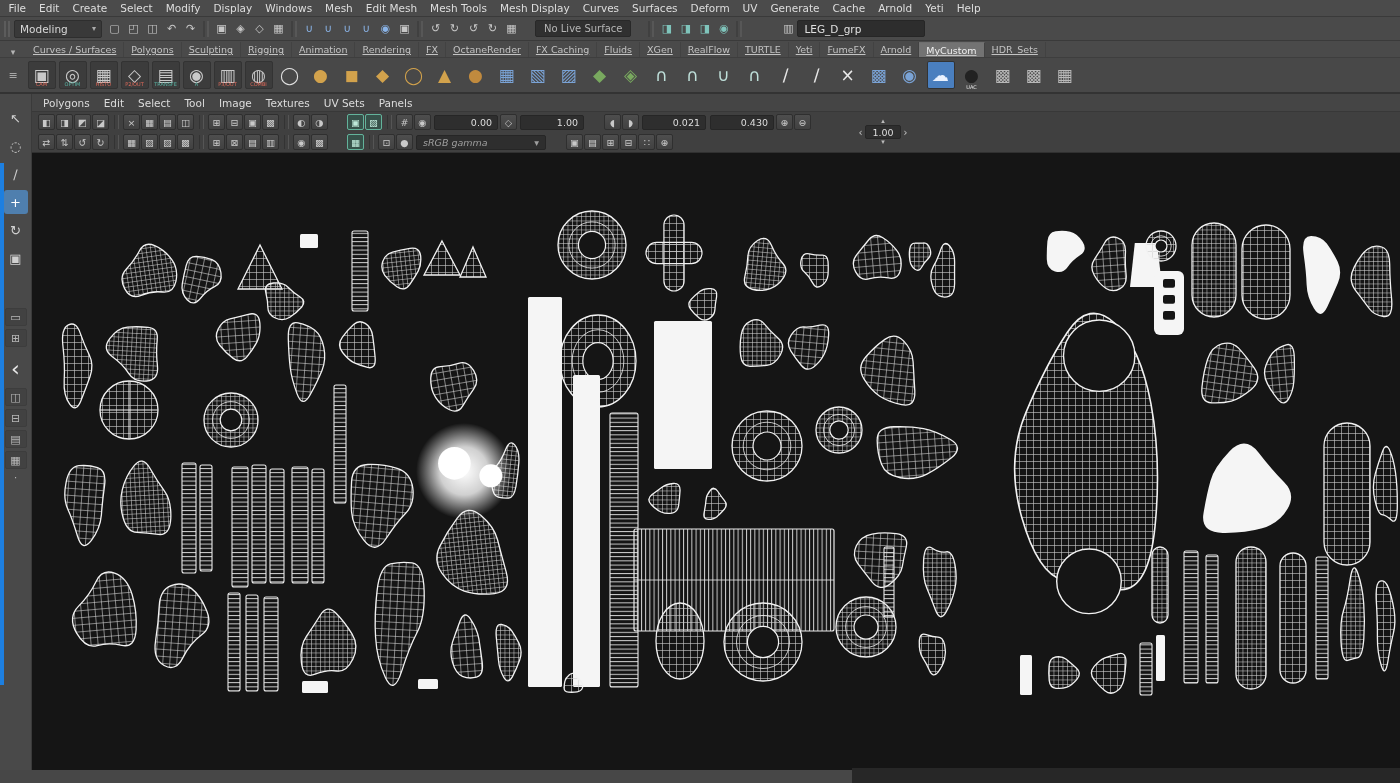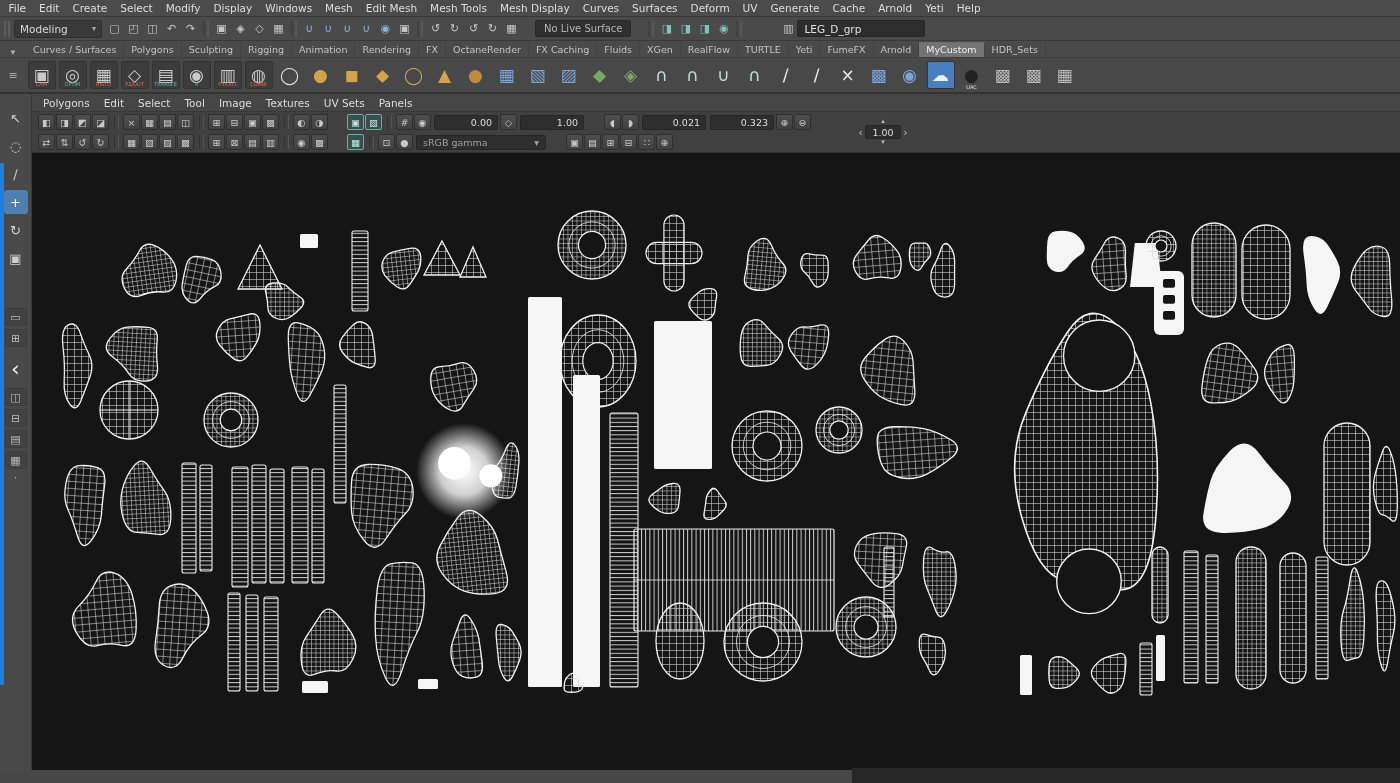--- a/index.html
+++ b/index.html
@@ -17,21 +17,21 @@
 .sl-sep{width:6px;height:16px;border-left:2px solid #404040;border-right:2px solid #575757;margin:0 3px;}
 .sl-gap{width:34px;}
 .sl-btn{width:19px;height:19px;display:flex;align-items:center;justify-content:center;font-size:11px;color:#c6c6c6;border-radius:2px;}
 .sl-btn.c-blue{color:#8ab4e8;}
 .sl-btn.c-teal{color:#7fc4bb;}
 .sl-field{height:17px;background:#303030;border:1px solid #282828;color:#b5b5b5;font-size:10px;display:flex;align-items:center;padding:0 8px;border-radius:2px;margin:0 14px;white-space:nowrap;}
 .sl-plain{width:18px;text-align:center;color:#c6c6c6;font-size:11px;}
 .sl-input{height:17px;width:128px;background:#2d2d2d;border:1px solid #262626;color:#e0e0e0;font-size:10.5px;display:flex;align-items:center;padding:0 6px;border-radius:2px;}
 .shelfbar{height:17px;background:#4a4a4a;display:flex;align-items:flex-end;border-bottom:1px solid #3e3e3e;}
 .shelf-corner{width:26px;text-align:center;color:#b5b5b5;font-size:9px;flex:none;}
-.shelf-tabs{display:flex;align-items:center;height:100%;font-size:9.5px;color:#c3c3c3;overflow:hidden;}
+.shelf-tabs{display:flex;align-items:flex-end;height:100%;font-size:9.5px;color:#c3c3c3;overflow:hidden;text-decoration:underline;}
 .tab{padding:2px 7px;height:15px;display:flex;align-items:center;border-right:1px solid #424242;white-space:nowrap;}
 .tab.active{background:#737373;color:#f0f0f0;border-top:1px solid #6e6e6e;}
 .shelfrow{height:36px;background:#484848;display:flex;align-items:center;border-bottom:2px solid #333;}
 .shelf-corner2{width:26px;text-align:center;color:#a8a8a8;font-size:11px;flex:none;}
 .shelf-icons{display:flex;align-items:center;height:100%;}
 .shelf-btn{width:30px;height:32px;position:relative;display:flex;align-items:center;justify-content:center;margin:0 .5px;border-radius:2px;flex:none;}
 .shelf-btn.tile{background:#3c3c3c;border:1px solid #333;width:28px;height:28px;margin:0 1.5px;}
 .shelf-btn .g{font-size:17px;line-height:1;}
 .shelf-btn .lb{position:absolute;bottom:1px;left:0;right:0;text-align:center;font-size:5px;}
 .main{display:flex;height:676px;}
@@ -45,21 +45,21 @@
 .editor{flex:1;display:flex;flex-direction:column;min-width:0;}
 .uvmenus{height:18px;background:#454545;display:flex;align-items:center;font-size:10.5px;color:#dcdcdc;border-bottom:1px solid #383838;padding-left:4px;}
 .uvm{padding:0 7px;white-space:nowrap;}
 .uvtoolbars{position:relative;background:#404040;border-bottom:1px solid #303030;height:41px;}
 .uvrow{height:20px;display:flex;align-items:center;padding-left:6px;}
 .uv-btn{width:17px;height:16px;background:linear-gradient(#4e4e4e,#414141);border:1px solid #2f2f2f;border-radius:2px;color:#c9c9c9;font-size:9.5px;display:flex;align-items:center;justify-content:center;margin-right:1px;flex:none;}
 .uv-btn.on{background:#37514a;border-color:#63b39b;color:#bfe9da;}
 .uv-sep{width:5px;height:14px;border-left:1px solid #333;border-right:1px solid #555;margin:0 4px;flex:none;}
 .uv-gap{width:18px;flex:none;}
 .uv-field{width:64px;height:15px;background:#2e2e2e;border:1px solid #262626;color:#dcdcdc;font-size:9.5px;display:flex;align-items:center;justify-content:flex-end;padding:0 5px;border-radius:2px;margin:0 2px;flex:none;}
-.uv-sel{width:130px;height:15px;background:#2e2e2e;border:1px solid #262626;color:#9f9f9f;font-size:9.5px;display:flex;align-items:center;justify-content:space-between;padding:0 6px;border-radius:2px;margin:0 2px;flex:none;}
+.uv-sel{width:130px;height:15px;background:#2e2e2e;border:1px solid #262626;color:#9f9f9f;font-size:9.5px;display:flex;align-items:center;justify-content:space-between;padding:0 6px;border-radius:2px;margin:0 2px;flex:none;font-style:italic;}
 .spinwidget{position:absolute;left:818px;top:0;width:66px;height:40px;display:flex;flex-direction:column;align-items:center;justify-content:center;color:#c9c9c9;}
 .sp-up,.sp-dn{font-size:7px;line-height:7px;color:#bbb;}
 .sp-mid{display:flex;align-items:center;gap:3px;font-size:10px;}
 .sp-v{background:#2e2e2e;border:1px solid #262626;padding:0 6px;font-size:9.5px;height:14px;display:flex;align-items:center;color:#ddd;border-radius:2px;}
 .viewport{flex:1;background:#151515;position:relative;overflow:hidden;}
 .viewport svg{display:block;width:100%;height:100%;}
 .bluestrip{position:absolute;left:0;top:163px;width:4px;height:522px;background:#1d7fe0;}
 .bottomstrip{position:absolute;right:0;bottom:0;width:548px;height:15px;background:#272727;}
 </style>
 </head>
@@ -328,21 +328,21 @@
             <div class="uv-sep"></div>
             <div class="uv-btn">#</div>
             <div class="uv-btn">◉</div>
             <div class="uv-field">0.00</div>
             <div class="uv-btn">◇</div>
             <div class="uv-field">1.00</div>
             <div class="uv-gap"></div>
             <div class="uv-btn">◖</div>
             <div class="uv-btn">◗</div>
             <div class="uv-field">0.021</div>
-            <div class="uv-field">0.323</div>
+            <div class="uv-field">0.430</div>
             <div class="uv-btn">⊕</div>
             <div class="uv-btn">⊖</div>
           </div>
         <div class="uvrow">
             <div class="uv-btn">⇄</div>
             <div class="uv-btn">⇅</div>
             <div class="uv-btn">↺</div>
             <div class="uv-btn">↻</div>
             <div class="uv-sep"></div>
             <div class="uv-btn">▦</div>

